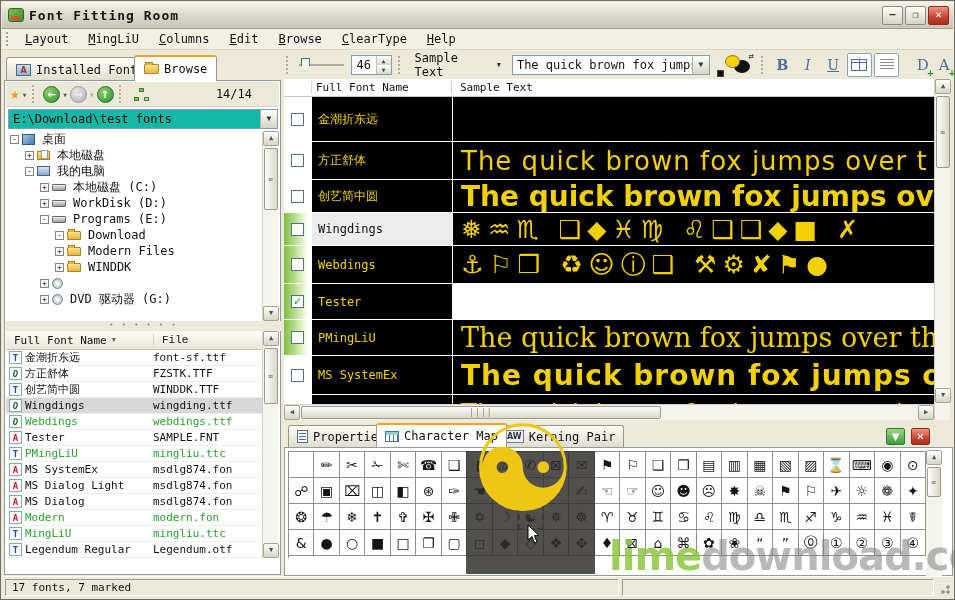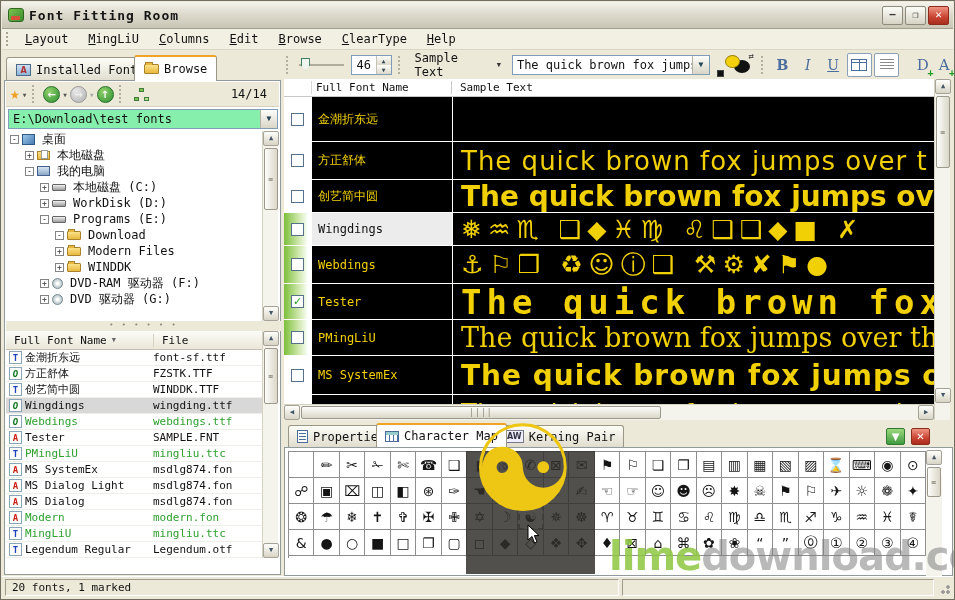--- a/index.html
+++ b/index.html
@@ -81,22 +81,22 @@
   .navcirc{width:17px;height:17px;border-radius:50%;color:#fff;font:bold 10px/16px "DejaVu Sans",sans-serif;text-align:center;}
   .navcirc.back,.navcirc.up{background:radial-gradient(circle at 35% 30%,#8fd06a,#2e8f33);border:1px solid #27702a;}
   .navcirc.fwd{background:radial-gradient(circle at 35% 30%,#e8e8e8,#b0b0b0);border:1px solid #999;color:#eee;}
   .dd{font-size:6px;color:#555;margin:0 1px;}
   .dd.dis{color:#aaa;}
   .sitemap{width:15px;height:13px;position:relative;margin-left:4px;}
   .sitemap i{position:absolute;width:5px;height:4px;background:#7ec04e;border:1px solid #3f7d3f;}
   .sitemap i:nth-child(1){left:5px;top:0;}
   .sitemap i:nth-child(2){left:0;bottom:0;}
   .sitemap i:nth-child(3){right:0;bottom:0;background:#b6e08e;}
-  .lp-count{margin-left:auto;margin-right:8px;font-size:12px;}
-  .pathbox{position:absolute;left:3px;top:28px;width:270px;height:20px;border:1px solid #7f9db9;background:#86efac;display:flex;}
+  .lp-count{margin-left:auto;margin-right:23px;font-size:12px;}
+  .pathbox{position:absolute;left:3px;top:28px;width:270px;height:20px;border:1px solid #7f9db9;background:#14b8a6;display:flex;}
   .pathbox .pval{flex:1;padding:2px 4px;font-size:12px;white-space:nowrap;overflow:hidden;}
   .pathbox .pbtn{width:17px;background:linear-gradient(#fdfdfa,#d9d6c7);border-left:1px solid #b5b2a3;font-size:8px;line-height:18px;text-align:center;color:#245;}
 
   .tree{position:absolute;left:1px;top:50px;width:256px;height:190px;overflow:hidden;background:#fff;}
   .tree-row{display:flex;align-items:center;height:16px;white-space:nowrap;font-size:12px;}
   .exp{flex:none;width:9px;height:9px;border:1px solid #848484;background:#fff;font:8px/7px "DejaVu Sans Mono",monospace;text-align:center;color:#333;margin-right:3px;}
   .exp.hidden{visibility:hidden;}
   .ic{flex:none;display:inline-block;margin-right:4px;position:relative;}
   .ic.desktop{width:13px;height:11px;background:linear-gradient(135deg,#9cc8ec,#4a7ab0);border:1px solid #2f5a86;}
   .ic.docs{width:13px;height:9px;background:linear-gradient(#fae28a,#e9b83e);border:1px solid #a8832c;}
@@ -108,21 +108,21 @@
   .ic.dvd{width:11px;height:11px;border-radius:50%;background:radial-gradient(circle,#fff 15%,#b9c6cc 70%);border:1px solid #78888f;}
   .tree-label{padding:0 3px;}
   .tree-label.tsel{background:#d2cec2;outline:1px dotted #777;}
 
   .vsplit{position:absolute;left:1px;top:240px;width:275px;height:10px;background:#ece9d8;text-align:center;
     font:7px/9px "DejaVu Sans Mono",monospace;color:#8a8678;letter-spacing:2px;}
 
   .ftable-head{position:absolute;left:1px;top:250px;width:256px;height:19px;background:linear-gradient(#fcfcf8,#eae7d8);
     border-bottom:1px solid #c5c2b5;display:flex;align-items:center;font-size:11px;}
   .ftable-head .h1{width:148px;padding-left:8px;border-right:1px solid #d5d2c2;display:flex;align-items:center;gap:5px;}
-  .ftable-head .h2{padding-left:8px;}
+  .ftable-head .h2{padding-left:8px;font-family:Liberation Mono, monospace;}
   .sortarrow{font-size:7px;color:#666;}
   .ftable-body{position:absolute;left:1px;top:269px;width:256px;height:208px;overflow:hidden;background:#fff;}
   .t-row{display:flex;align-items:center;height:16px;border-bottom:1px solid #efefea;font-size:11px;white-space:nowrap;}
   .t-row.sel{background:#d8d8d8;}
   .t-row.green{color:#2ea12e;}
   .ti{flex:none;width:13px;height:13px;border:1px solid #8aa4b8;background:#fff;font:bold 9px/12px "DejaVu Sans Mono",monospace;text-align:center;margin:0 3px;}
   .ti.T{color:#2244bb;}
   .ti.O{color:#11771a;font-style:italic;}
   .ti.A{color:#cc2211;}
   .t-name{width:128px;overflow:hidden;}
@@ -354,21 +354,20 @@
           <span class="tree-label">Modern Files</span>
         </div>
         <div class="tree-row" style="padding-left: 49px;">
           <span class="exp">+</span>
           <span class="ic folder"></span>
           <span class="tree-label">WINDDK</span>
         </div>
         <div class="tree-row" style="padding-left: 34px;">
           <span class="exp">+</span>
           <span class="ic dvd"></span>
-          <span class="tree-label">DVD-RAM 驱动器 (F:)</span>
         </div>
         <div class="tree-row" style="padding-left: 34px;">
           <span class="exp">+</span>
           <span class="ic dvd"></span>
           <span class="tree-label">DVD 驱动器 (G:)</span>
         </div>
       </div>
 
     <div class="sb" style="left:257px;top:50px;height:190px;">
       <span class="sb-btn" style="top:0;">▲</span>
@@ -497,21 +496,20 @@
           <span class="cb"></span>
         </span>
         <span class="p-name">Webdings</span>
         <span class="p-sample s-ding">⚓⚐❒ ♻☺ⓘ❑ ⚒⚙✘⚑●</span>
       </div>
       <div class="p-row" style="height: 35px;">
         <span class="p-cb inst">
           <span class="cb checked">✓</span>
         </span>
         <span class="p-name">Tester</span>
-        <span class="p-sample s-mono">The quick brown fox</span>
       </div>
       <div class="p-row" style="height: 35px;">
         <span class="p-cb inst">
           <span class="cb"></span>
         </span>
         <span class="p-name">PMingLiU</span>
         <span class="p-sample s-serif">The quick brown fox jumps over the l</span>
       </div>
       <div class="p-row" style="height: 38px;">
         <span class="p-cb">
@@ -664,21 +662,21 @@
       </svg>
       <div class="sb cm-scroll">
         <span class="sb-btn" style="top:-26px;">▲</span>
         <span class="sb-thumb" style="top:-9px;height:30px;line-height:30px;"></span>
         <span class="sb-btn" style="bottom:-15px;">▼</span>
       </div>
     </div>
   </div>
 
   <div class="statusbar">
-    <span class="scell c1">20 fonts, 1 marked</span>
+    <span class="scell c1">17 fonts, 7 marked</span>
     <span class="scell c3"></span>
     <span class="sgrip"></span>
   </div>
 
   <div class="watermark">
     <span class="wa">lime</span><span class="wb">download.com</span>
   </div>
 
 </div>
 

